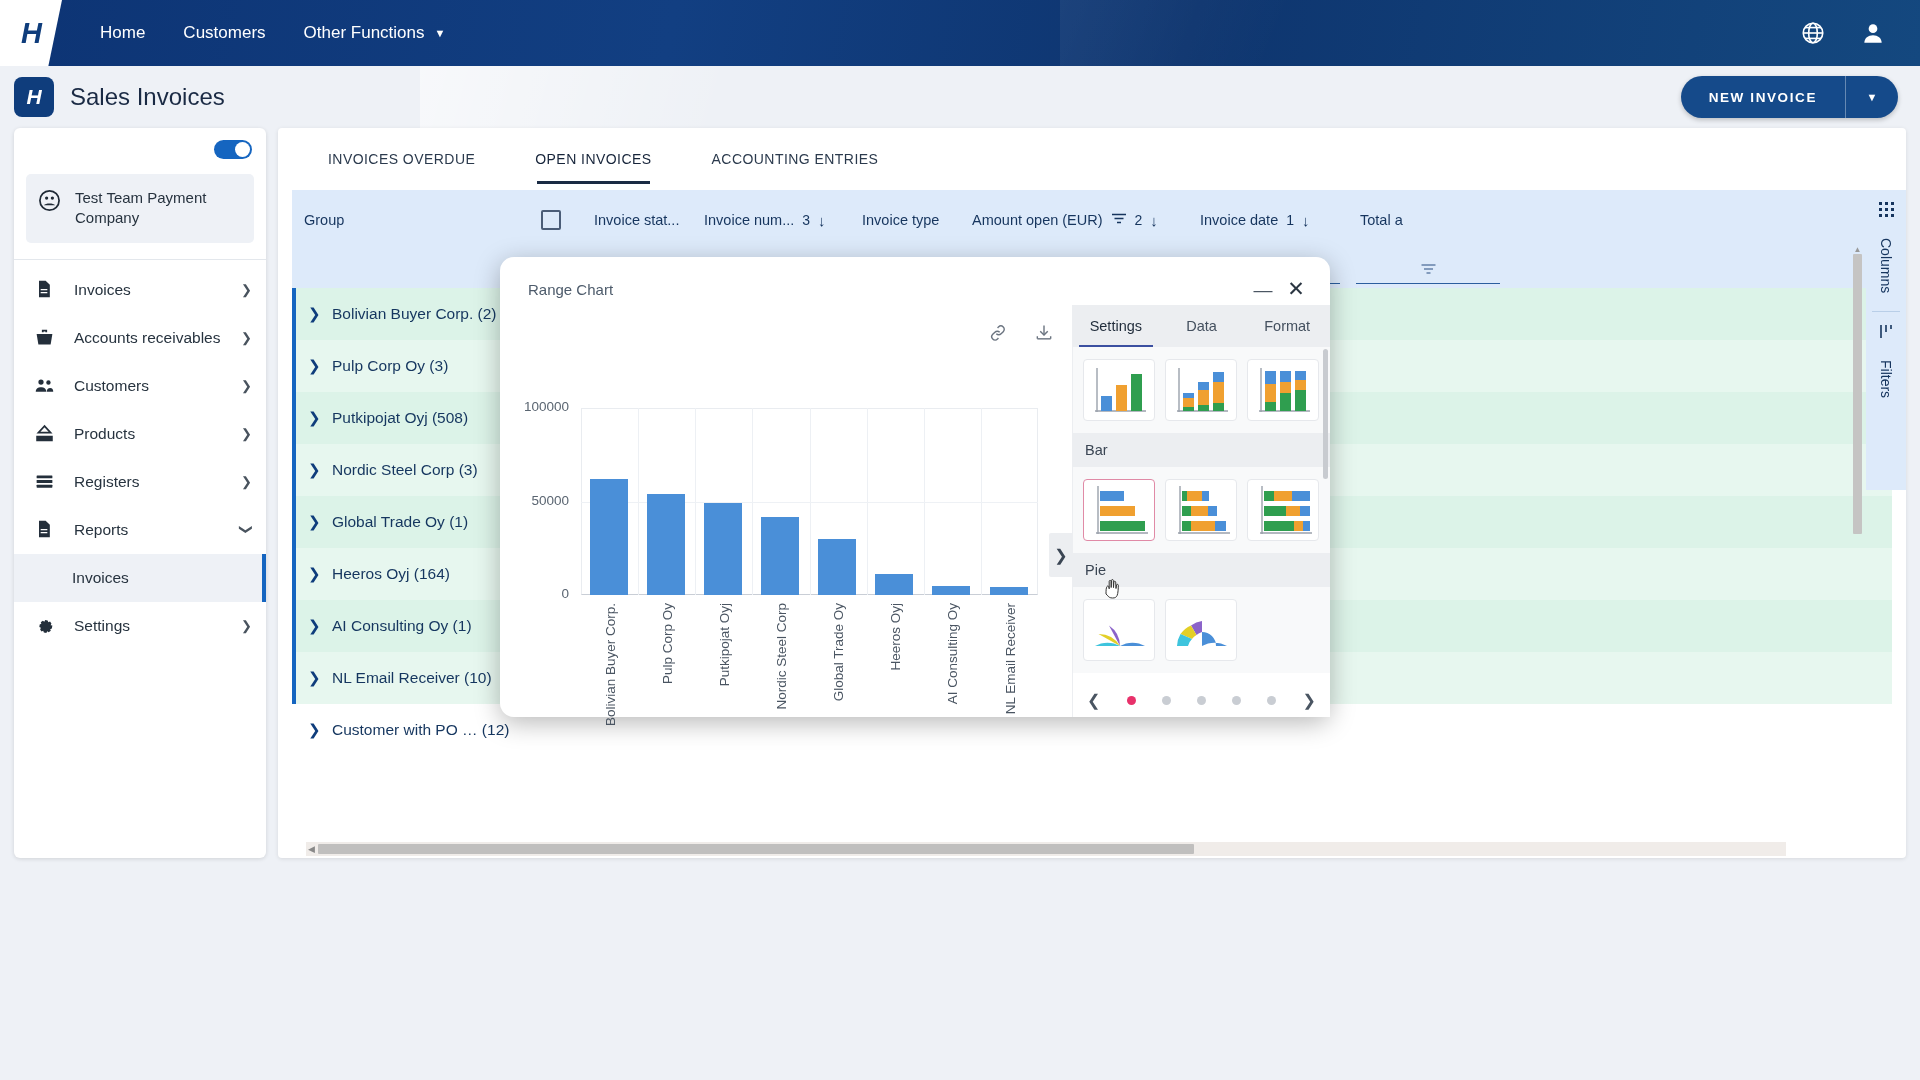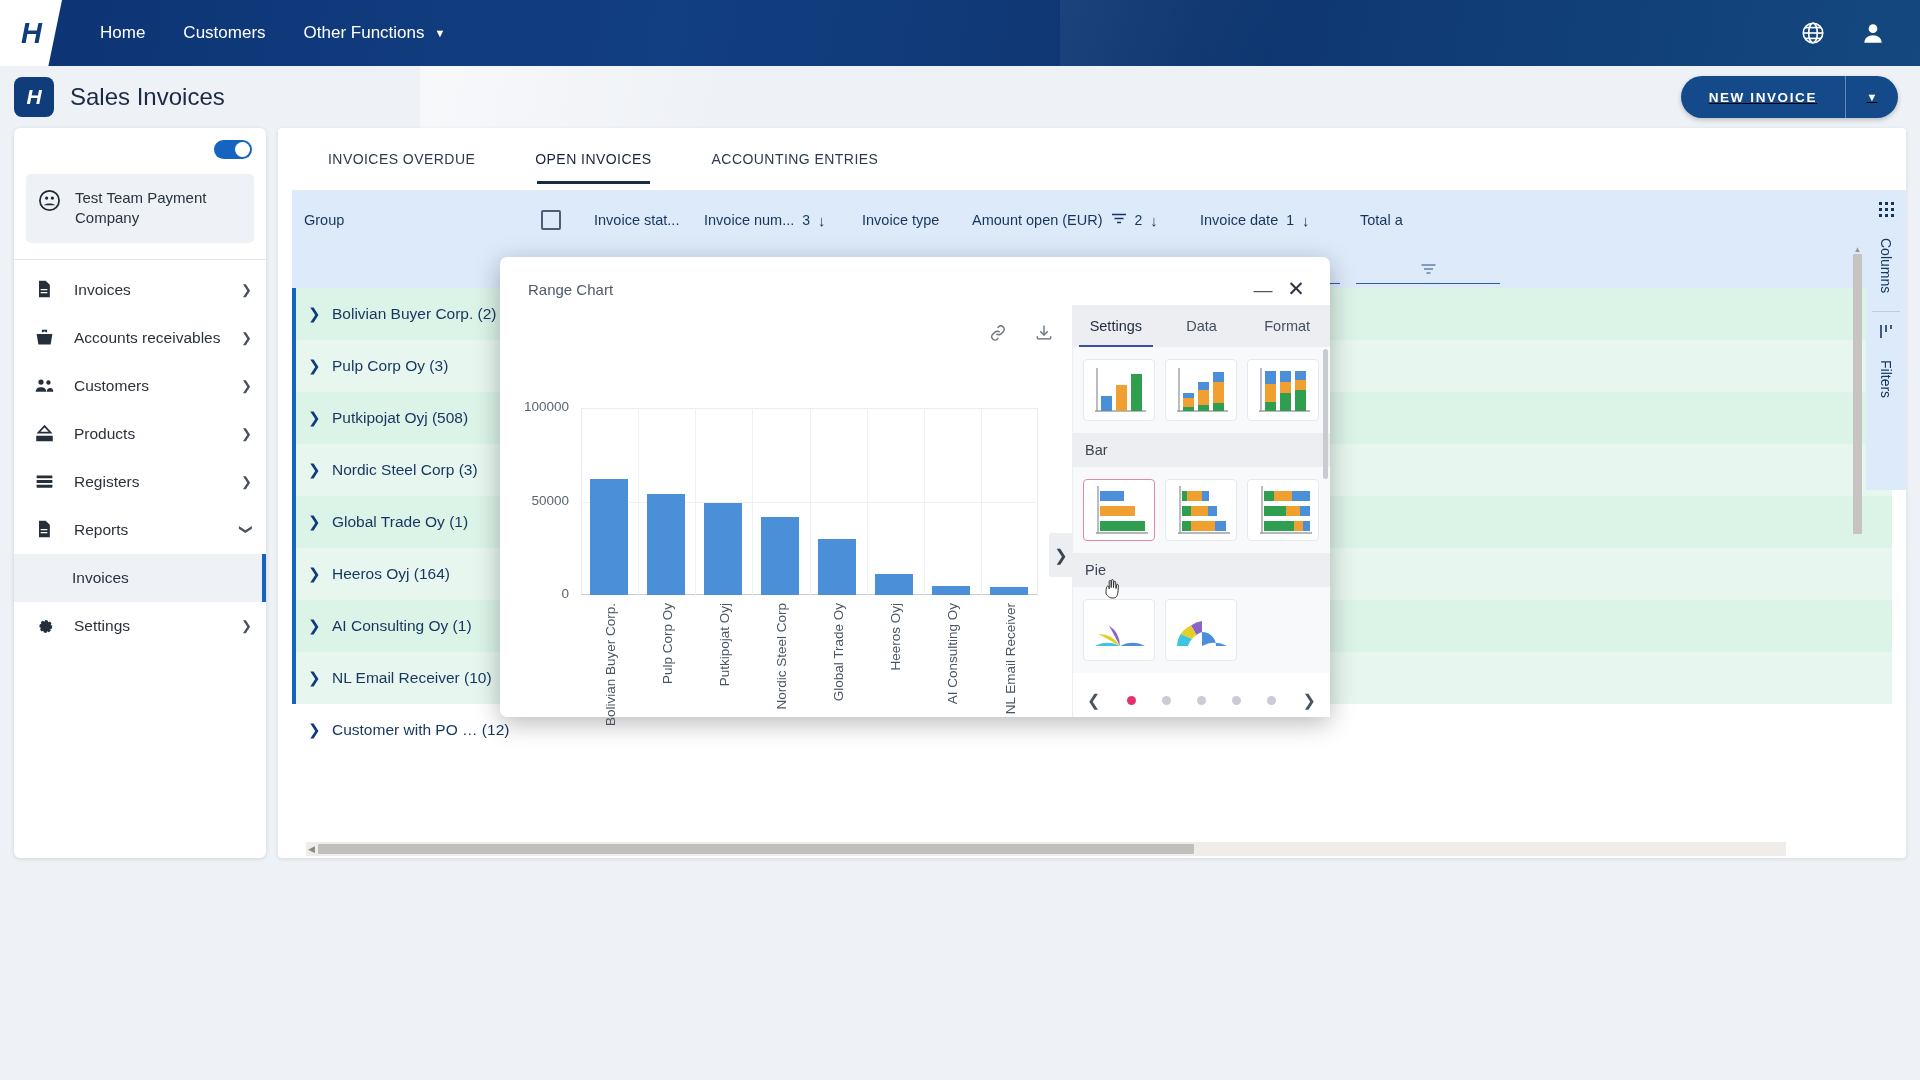--- a/index.html
+++ b/index.html
@@ -49,21 +49,21 @@
   }
   .ph-logo {
     width:40px; height:40px; background:#0f3d7c; border-radius:8px;
     display:flex; align-items:center; justify-content:center; color:#fff;
     font-size:21px; font-weight:800; font-style:italic; flex:none;
   }
   .ph-title { font-size:24px; color:#1a2a44; margin-left:16px; font-weight:400; }
   .new-invoice-wrap {
     margin-left:auto; margin-right:22px; display:flex; align-items:center;
     background:#154a8a; border-radius:26px; height:42px; overflow:hidden;
-    box-shadow:0 2px 5px rgba(0,0,0,0.22); cursor:pointer;text-decoration:underline;
+    box-shadow:0 2px 5px rgba(0,0,0,0.22); cursor:pointer;
   }
   .new-invoice-btn {
     color:#fff; font-size:13.5px; letter-spacing:1.6px; font-weight:700;
     padding: 0 28px; height:42px; display:flex; align-items:center;
   }
   .ni-divider { width:1px; height:42px; background:rgba(255,255,255,0.35); }
   .ni-caret { width:52px; height:42px; display:flex; align-items:center; justify-content:center; color:#fff; font-size:11px;}
 
   
   .sidebar {
@@ -181,21 +181,21 @@
   .rail-div { width:28px; height:1px; background:#b9cfe8;}
   .vscroll {
     position:absolute; right:44px; top:118px; width:9px; height:430px;
   }
   .vscroll .vthumb { width:9px; height:280px; background:#c5c4c3; border-radius:1px;}
   .vs-cap { font-size:8px; color:#999; text-align:center; line-height:8px;}
 
   
   .dialog {
     position:absolute; left:500px; top:257px; width:830px; height:460px;
-    background:#fff; border-radius:7px; box-shadow:0 6px 26px rgba(0,0,0,0.28);
+    background:#fff; border-radius:14px; box-shadow:0 6px 26px rgba(0,0,0,0.28);
     z-index: 120;
   }
   .dlg-title { position:absolute; left:28px; top:24px; font-size:15px; color:#4d5b6b;}
   .dlg-min { position:absolute; right:56px; top:22px; width:22px; height:22px; cursor:pointer;
              display:flex; align-items:center; justify-content:center; color:#4b5663; font-size:19px;}
   .dlg-close { position:absolute; right:22px; top:20px; width:24px; height:24px; cursor:pointer;
              display:flex; align-items:center; justify-content:center; color:#2b3642; font-size:21px;}
 
   .chartarea { position:absolute; left:0; top:48px; width:572px; height:412px; }
   .chart-tools { position:absolute; right:18px; top:18px; display:flex; gap:26px; }

